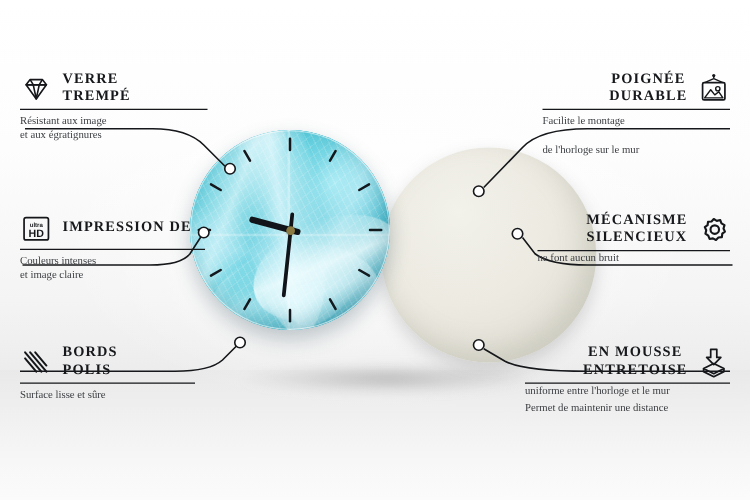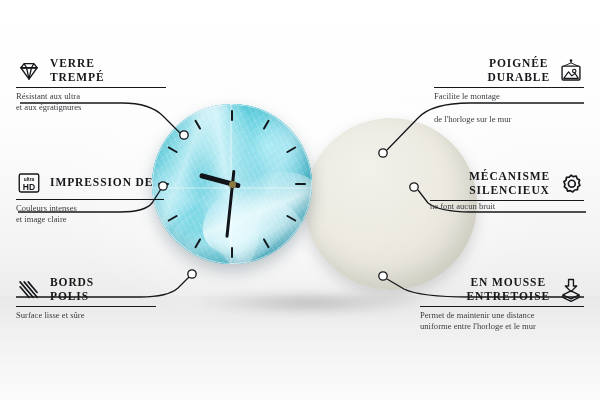--- a/index.html
+++ b/index.html
@@ -185,21 +185,21 @@
           <path d="M10 7 L13 12 L16 26 L19 12 L22 7"></path>
           <path d="M6 12 L26 12"></path>
         </g>
       </svg>
       <div>
         <div class="co-title">VERRE</div>
         <div class="co-title">TREMPÉ</div>
       </div>
     </div>
     <div class="co-rule" style="width:150px"></div>
-    <div class="co-sub">Résistant aux ultra</div>
+    <div class="co-sub">Résistant aux image</div>
     <div class="co-sub" style="margin-top:0">et aux égratignures</div>
   </div>
 
   <div class="callout left" style="left:16px;top:170px;width:148px">
     <div class="co-head">
       <svg class="ico" viewBox="0 0 32 32">
         <rect x="4" y="5" width="24" height="22" rx="2" fill="none" stroke="#15171a" stroke-width="1.7"></rect>
         <text x="16" y="14" font-family="Liberation Sans, sans-serif" font-size="6" font-weight="bold" text-anchor="middle" fill="#15171a">ultra</text>
         <text x="16" y="24" font-family="Liberation Sans, sans-serif" font-size="10.5" font-weight="bold" text-anchor="middle" fill="#15171a">HD</text>
       </svg>
@@ -278,17 +278,17 @@
       </div>
       <svg class="ico" viewBox="0 0 32 32">
         <g fill="none" stroke="#15171a" stroke-width="1.7" stroke-linejoin="round">
           <path d="M13 3 L19 3 L19 11 L23 11 L16 18 L9 11 L13 11 Z"></path>
           <path d="M16 17 L26 22 L16 27 L6 22 Z"></path>
           <path d="M6 22 L6 25 L16 30 L26 25 L26 22"></path>
         </g>
       </svg>
     </div>
     <div class="co-rule" style="width:164px"></div>
+    <div class="co-sub" style="margin-top:0">uniforme entre l'horloge et le mur</div>
     <div class="co-sub">Permet de maintenir une distance</div>
-    <div class="co-sub" style="margin-top:0">uniforme entre l'horloge et le mur</div>
   </div>
 
 </div>
 
 </body></html>

